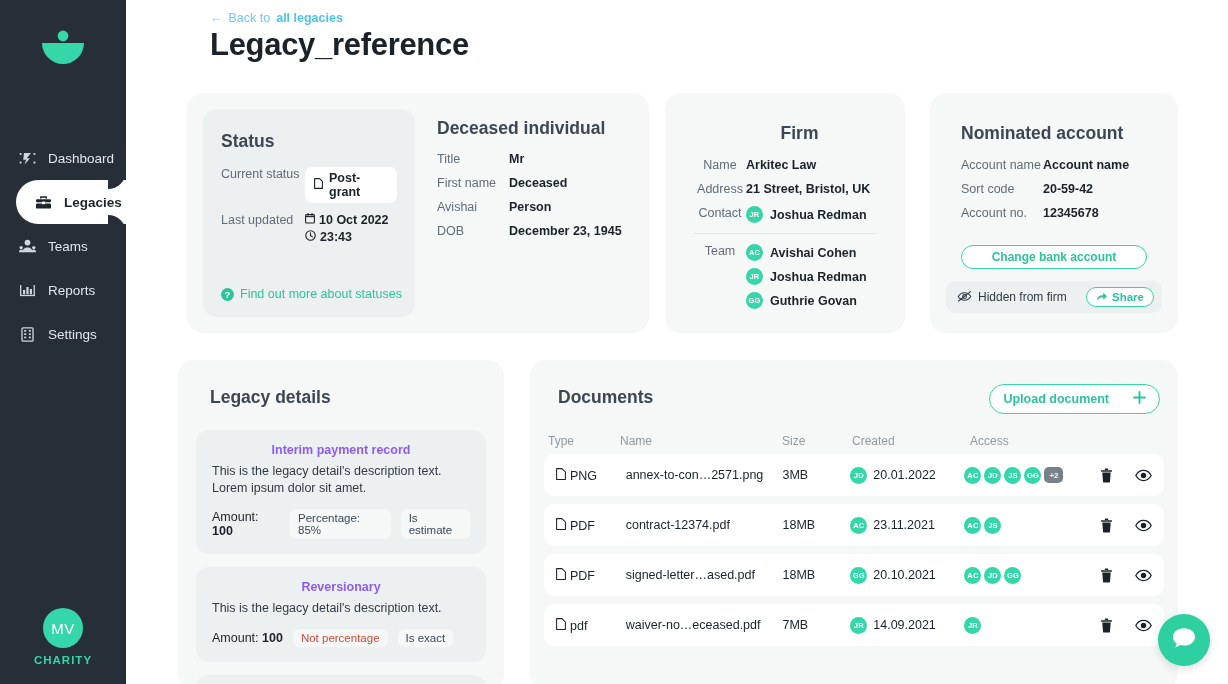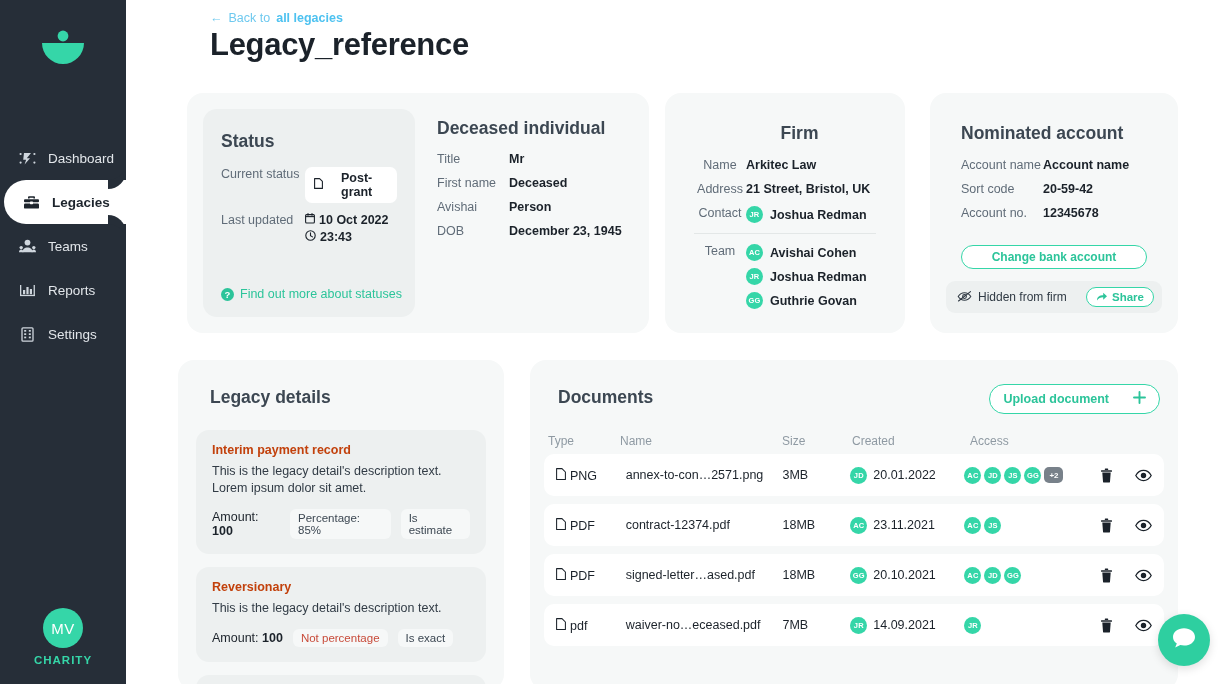--- a/index.html
+++ b/index.html
@@ -24,21 +24,21 @@
     position: relative;
     height: 44px; display: flex; align-items: center;
     padding-left: 18px; gap: 12px;
     color: #e2e6ea; font-size: 13.5px;
     cursor: pointer;
   }
   .nav-item .nav-label { white-space: nowrap; }
   .nav-item.active {
     background: #ffffff; color: #1d242c; font-weight: bold;
     border-top-left-radius: 22px; border-bottom-left-radius: 22px;
-    margin-left: 4px;
+    margin-left: 16px;
   }
   .nav-item.active::before,
   .nav-item.active::after {
     content: ""; position: absolute; right: 0; width: 18px; height: 18px;
     background: #ffffff;
   }
   .nav-item.active::before { top: -18px; border-bottom-right-radius: 18px; box-shadow: 0 9px 0 0 #262e38; background: transparent; }
   .nav-item.active::after { bottom: -18px; border-top-right-radius: 18px; box-shadow: 0 -9px 0 0 #262e38; background: transparent; }
   .nav-icon { width: 18px; height: 18px; display:flex; align-items:center; justify-content:center; flex: 0 0 18px; }
   .nav-icon svg { display: block; }
@@ -78,21 +78,21 @@
   .status-inner {
     position: absolute; left: 16px; top: 16px; width: 212px; height: 208px;
     background: #edf0f0; border-radius: 14px; padding: 22px 18px 0 18px;
   }
   .card-h { font-size: 17.5px; font-weight: bold; color: #3c4752; margin-bottom: 15px; }
   .row { display: flex; align-items: flex-start; margin-bottom: 10px; font-size: 12.5px; }
   .row-label { color: #606c78; flex: 0 0 auto; }
   .row-val { color: #1b222a; font-weight: bold; }
 
   .status-pill {
-    display: inline-flex; align-items: center; gap: 18px;
+    display: inline-flex; align-items: center; gap: 6px;
     background: #ffffff; border-radius: 7px; padding: 4px 9px;
     font-size: 12.5px; font-weight: bold; color: #1b222a;
   }
   .statuses-link {
     position: absolute; left: 18px; bottom: 16px;
     display: flex; align-items: center; gap: 6px;
     color: #2cc49a; font-size: 12.5px; cursor: pointer;
   }
   .help-dot {
     width: 13px; height: 13px; border-radius: 50%; background: #2cc49a;
@@ -138,21 +138,21 @@
   
   .panel-left {
     position: absolute; left: 52px; top: 360px; width: 326px; height: 330px;
     background: #f6f8f8; border-radius: 16px; overflow: hidden;
   }
   .panel-title { font-size: 17.5px; font-weight: bold; color: #3c4752; }
   .detail-card {
     background: #edf0f0; border-radius: 13px; padding: 13px 16px 15px 16px;
     margin: 0 18px 13px 18px;
   }
-  .detail-name { font-size: 12.5px; font-weight: bold; color: #c2410c; margin-bottom: 6px; }
+  .detail-name { font-size: 12.5px; font-weight: bold; color: #8b5cf6; margin-bottom: 6px; text-align: center; }
   .detail-desc { font-size: 12.5px; color: #313b45; line-height: 1.35; margin-bottom: 12px; }
   .detail-meta { display: flex; align-items: center; gap: 10px; font-size: 12.5px; color: #1b222a; }
   .detail-meta b { font-weight: bold; }
   .chip { background: #f6f8f8; border-radius: 6px; padding: 3px 8px; font-size: 11.5px; color: #3c4752; }
   .chip-red { color: #c84b3a; }
 
   .panel-right {
     position: absolute; left: 404px; top: 360px; width: 648px; height: 330px;
     background: #f6f8f8; border-radius: 16px; overflow: hidden;
   }

